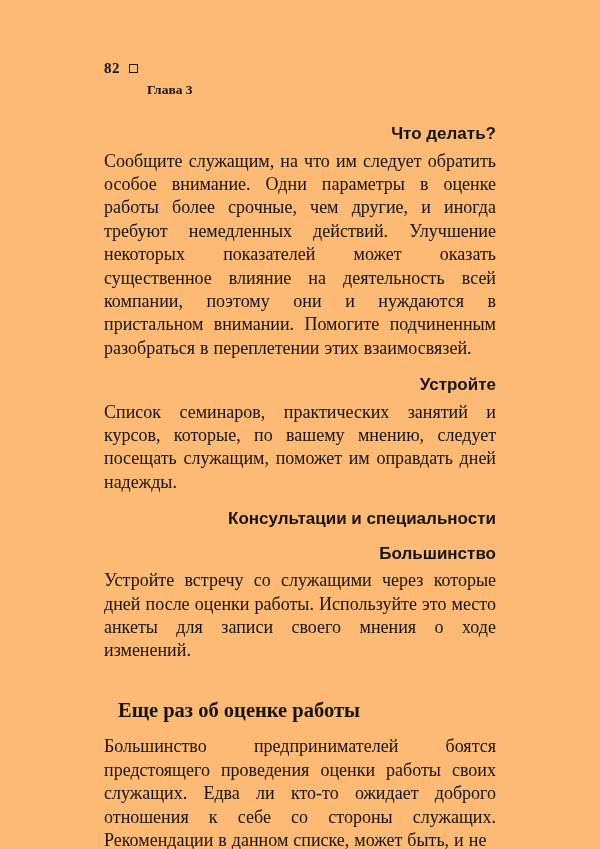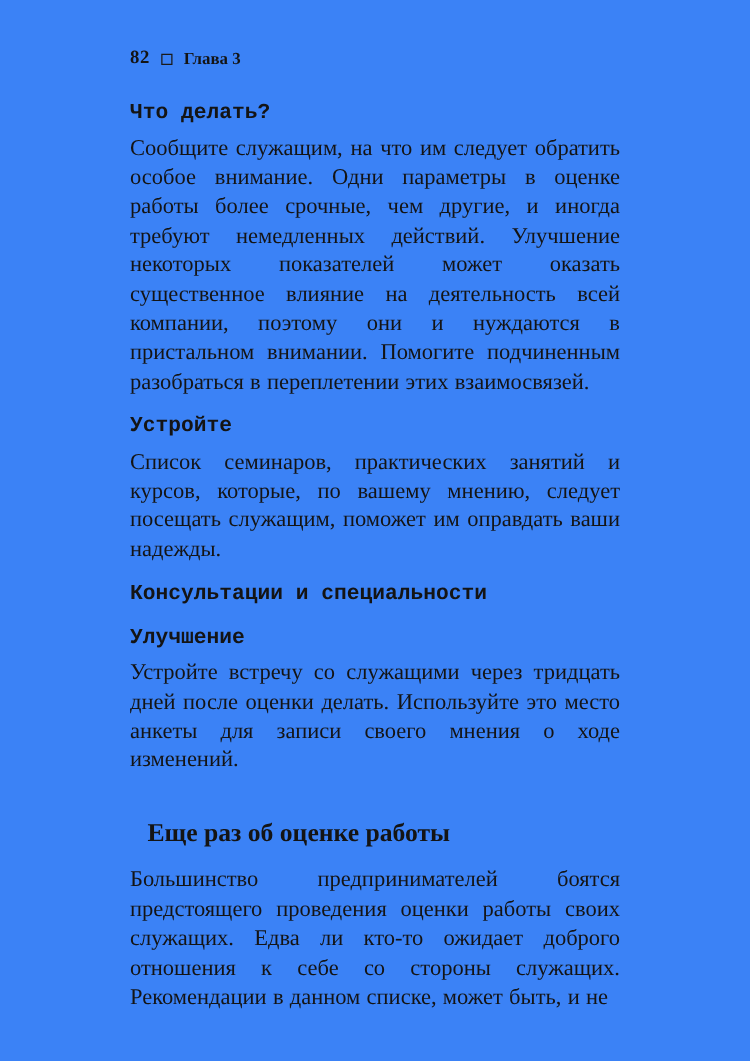--- a/index.html
+++ b/index.html
@@ -4,21 +4,21 @@
 <style>
   html, body {
     margin: 0;
     padding: 0;
     background: #ffffff;
   }
   .page {
     position: relative;
     width: 600px;
     height: 849px;
-    background: #3b82f6;
+    background: #fdba74;
     box-sizing: border-box;
     padding: 38px 104px 0 104px;
     font-family: "Liberation Serif", "DejaVu Serif", serif;
     color: #141414;
     overflow: hidden;
   }
   .running-head {
     display: flex;
     align-items: center;
     gap: 9px;
@@ -32,28 +32,30 @@
   .square-icon {
     display: inline-block;
     width: 7px;
     height: 7px;
     border: 1.6px solid #1a1a1a;
     background: transparent;
     margin-top: 1px;
   }
   .running-head .chapter {
     font-size: 13.5px;
+    margin-top: 44px;
   }
   .section { margin: 0; }
   .section-heading {
-    font-family: Liberation Mono, monospace;
+    font-family: Liberation Sans, sans-serif;
     font-size: 17px;
     font-weight: bold;
     margin: 15px 0 6px 0;
     line-height: 1.15;
+    text-align: right;
   }
   .section:first-of-type .section-heading { margin-top: 0; }
   .section-body {
     font-size: 18px;
     line-height: 1.3;
     text-align: justify;
     margin: 0;
     word-spacing: 0.5px;
   }
   .big-section { margin-top: 36px; }
@@ -75,33 +77,33 @@
     <span class="chapter">Глава 3</span>
   </div>
 
   <div class="section">
     <h2 class="section-heading">Что делать?</h2>
     <p class="section-body">Сообщите служащим, на что им следует обратить особое внимание. Одни параметры в оценке работы более срочные, чем другие, и иногда требуют немедленных действий. Улучшение некоторых показателей может оказать существенное влияние на деятельность всей компании, поэтому они и нуждаются в пристальном внимании. Помогите подчиненным разобраться в переплетении этих взаимосвязей.</p>
   </div>
 
   <div class="section">
     <h2 class="section-heading">Устройте</h2>
-    <p class="section-body">Список семинаров, практических занятий и курсов, которые, по вашему мнению, следует посещать служащим, поможет им оправдать ваши надежды.</p>
+    <p class="section-body">Список семинаров, практических занятий и курсов, которые, по вашему мнению, следует посещать служащим, поможет им оправдать дней надежды.</p>
   </div>
 
   <div class="section">
     <h2 class="section-heading">Консультации и специальности</h2>
   </div>
 
   <div class="section">
   </div>
 
   <div class="section">
-    <h2 class="section-heading">Улучшение</h2>
-    <p class="section-body">Устройте встречу со служащими через тридцать дней после оценки делать. Используйте это место анкеты для записи своего мнения о ходе изменений.</p>
+    <h2 class="section-heading">Большинство</h2>
+    <p class="section-body">Устройте встречу со служащими через которые дней после оценки работы. Используйте это место анкеты для записи своего мнения о ходе изменений.</p>
   </div>
 
   <div class="big-section">
     <h1 class="big-heading">Еще раз об оценке работы</h1>
     <p class="section-body">Большинство предпринимателей боятся предстоящего проведения оценки работы своих служащих. Едва ли кто-то ожидает доброго отношения к себе со стороны служащих. Рекомендации в данном списке, может быть, и не</p>
   </div>
 
 </div>
 
 </body></html>

